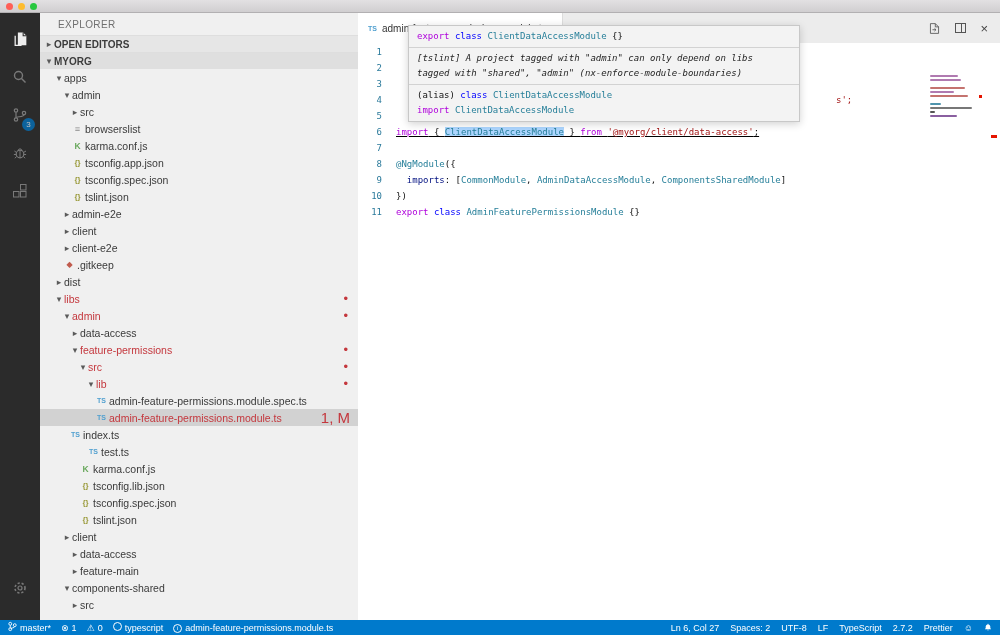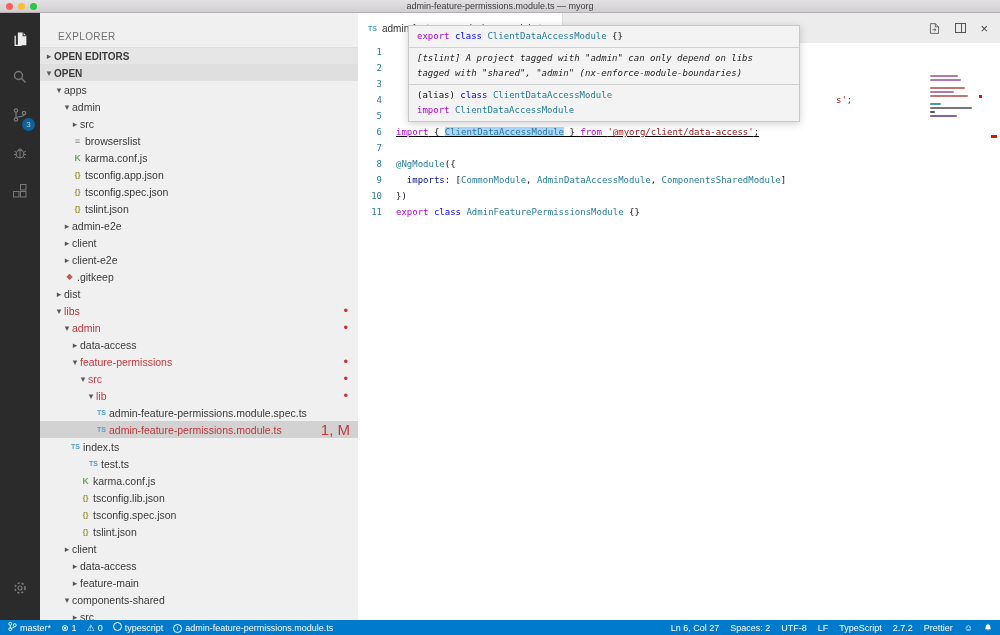--- a/index.html
+++ b/index.html
@@ -19,21 +19,21 @@
   
   .activitybar{flex:0 0 40px;width:40px;background:#2b2b2b;display:flex;flex-direction:column;align-items:center;padding-top:8px;}
   .ab-item{width:40px;height:38px;display:flex;align-items:center;justify-content:center;position:relative;opacity:.7;cursor:pointer;}
   .ab-item.active{opacity:1;}
   .ab-badge{position:absolute;right:5px;bottom:4px;background:#007acc;color:#fff;font-size:8px;min-width:13px;height:13px;border-radius:8px;display:flex;align-items:center;justify-content:center;padding:0 2px;}
   .ab-spacer{flex:1;}
   .ab-bottom{margin-bottom:12px;}
 
   
   .sidebar{flex:0 0 318px;width:318px;background:#f0f0f0;overflow:hidden;display:flex;flex-direction:column;}
-  .sb-title{height:22px;line-height:24px;padding-left:18px;font-size:10px;color:#6f6f6f;letter-spacing:.4px;margin-top:12px;}
+  .sb-title{height:22px;line-height:24px;padding-left:18px;font-size:10px;color:#6f6f6f;letter-spacing:.4px;}
   .sec-header{height:17px;display:flex;align-items:center;font-size:10px;font-weight:bold;color:#3c3c3c;background:#e6e6e6;border-top:1px solid #dedede;padding-left:4px;cursor:pointer;}
   .sec-header.root{background:#dfdfdf;}
   .chev{width:10px;flex:0 0 10px;display:inline-block;text-align:center;color:#5a5a5a;font-size:9px;font-weight:normal;}
   .tree{flex:1;overflow:hidden;}
   .tree-row{height:17px;display:flex;align-items:center;position:relative;font-size:10.5px;color:#3a3a3a;cursor:pointer;white-space:nowrap;}
   .tree-row.selected{background:#d2d2d2;}
   .tree-row.error{color:#c4373d;}
   .fi{width:15px;flex:0 0 15px;text-align:center;font-size:7px;font-weight:bold;display:inline-block;}
   .fi-ts{color:#4f9fcf;}
   .fi-json{color:#9a9a3a;font-size:8px;}
@@ -87,21 +87,20 @@
 <body>
 
 <div class="window">
 
   <div class="titlebar">
     <div class="traffic">
       <span class="tl red"></span>
       <span class="tl yellow"></span>
       <span class="tl green"></span>
     </div>
-    <div class="win-title">admin-feature-permissions.module.ts — myorg</div>
   </div>
 
   <div class="main">
 
     <div class="activitybar">
       <div class="ab-item active">
         <span>
           <svg width="17" height="17" viewBox="0 0 16 16">
               <path d="M5.5 1.5h5l3 3v9h-8z" fill="#ededed"></path>
               <path d="M10.5 1.5v3h3" fill="none" stroke="#2b2b2b" stroke-width="1"></path>
@@ -157,21 +156,21 @@
     </div>
 
     <div class="sidebar">
       <div class="sb-title">EXPLORER</div>
       <div class="sec-header">
         <span class="chev">▸</span>
         <span>OPEN EDITORS</span>
       </div>
       <div class="sec-header root">
         <span class="chev">▾</span>
-        <span>OPEN</span>
+        <span>MYORG</span>
       </div>
       <div class="tree" id="tree">
           <div class="tree-row" style="padding-left: 14px;">
             <span class="chev">▾</span>
             <span class="tree-label">apps</span>
           </div>
           <div class="tree-row" style="padding-left: 22px;">
             <span class="chev">▾</span>
             <span class="tree-label">admin</span>
           </div>

